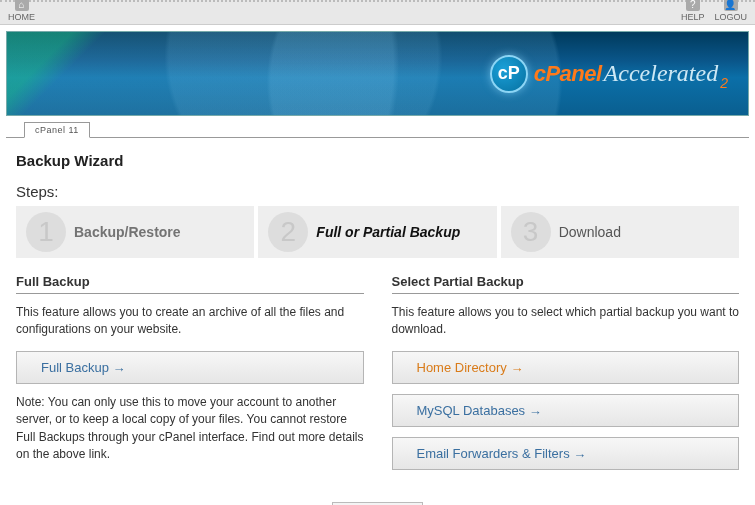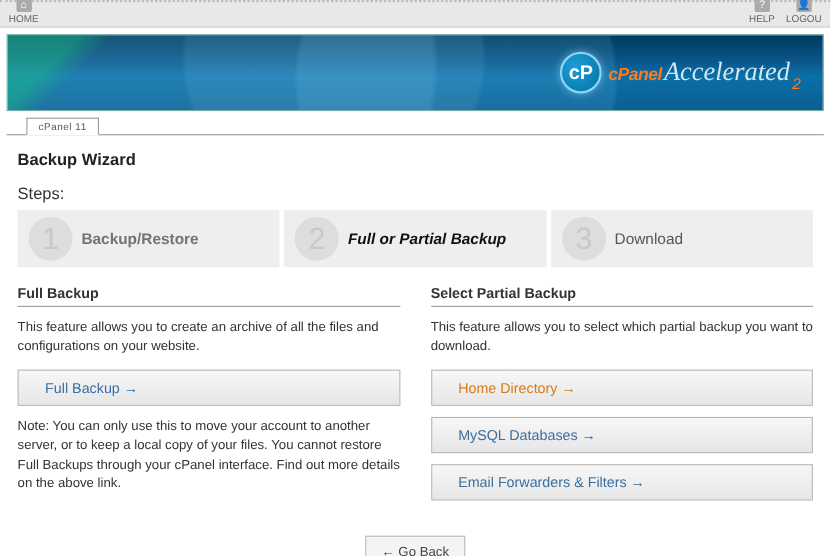--- a/index.html
+++ b/index.html
@@ -19,21 +19,21 @@
     align-items: flex-end;
     padding: 0 8px 2px 8px;
     font-size: 9px;
     color: #666;
     border-top: 2px dotted #bbb;
   }
   .topbar-left, .topbar-right { display: flex; gap: 10px; align-items: flex-end; }
   .topbar-item { display: flex; flex-direction: column; align-items: center; gap: 1px; cursor: pointer; }
   .topbar-icon { width: 14px; height: 14px; background: #aaa; border-radius: 2px; display:flex; align-items:center; justify-content:center; font-size:10px; color:#fff;}
   .banner {
-    height: 70px;
+    height: 85px;
     margin: 6px 6px 0 6px;
     background: linear-gradient(180deg,#003a5c 0%, #0a568a 35%, #0b6fa8 55%, #0a5f90 100%);
     border: 1px solid #7aa;
     position: relative;
     overflow: hidden;
     display: flex;
     justify-content: flex-end;
     align-items: center;
     padding-right: 20px;
   }
@@ -49,21 +49,21 @@
   .banner-brand { position: relative; display: flex; align-items: center; gap: 6px; }
   .cp-logo {
     width: 38px; height: 38px; border-radius: 50%;
     background: radial-gradient(circle at 35% 35%, #1aa0d8, #0670a0);
     border: 2px solid #8cd5f5;
     display:flex; align-items:center; justify-content:center;
     color:#fff; font-weight:bold; font-size:18px;
     box-shadow: 0 0 8px rgba(140,215,250,.6);
   }
   .brand-text { display:flex; align-items: baseline; gap:2px;}
-  .brand-cpanel { color:#ff7a1a; font-weight:bold; font-size:16px; font-style:italic; letter-spacing:-0.5px;}
+  .brand-cpanel { color:#ff7a1a; font-weight:bold; font-size:22px; font-style:italic; letter-spacing:-0.5px;}
   .brand-accel { color:#cde8f5; font-size:24px; font-style:italic; font-family: 'Times New Roman', serif;}
   .brand-sub { color:#ff7a1a; font-size:14px; font-style:italic; align-self:flex-end; margin-bottom:-4px; }
   .tab-strip {
     margin: 0 6px;
     height: 22px;
     border-bottom: 1px solid #999;
     display: flex;
     align-items: flex-end;
   }
   .tab-label {

